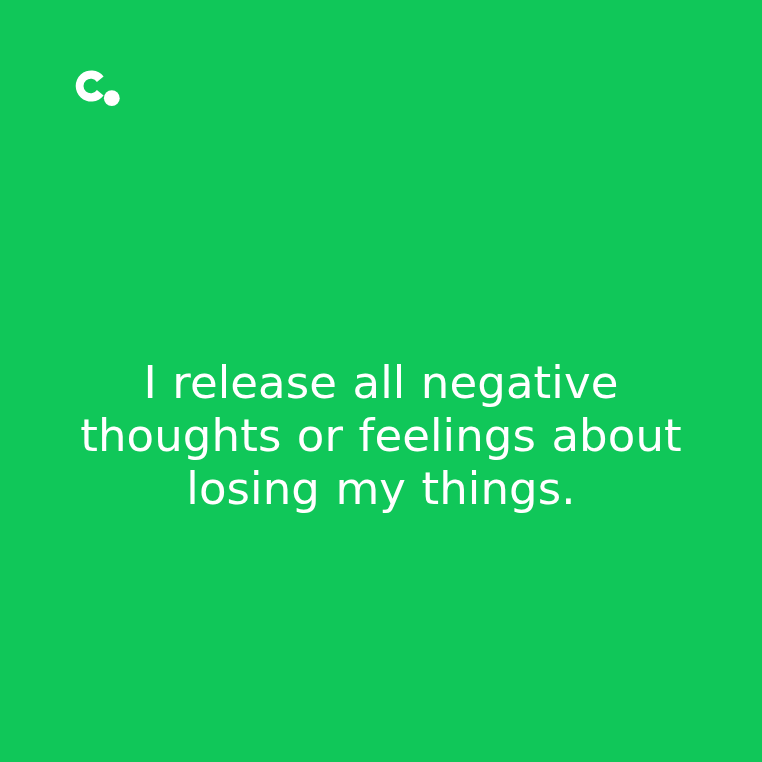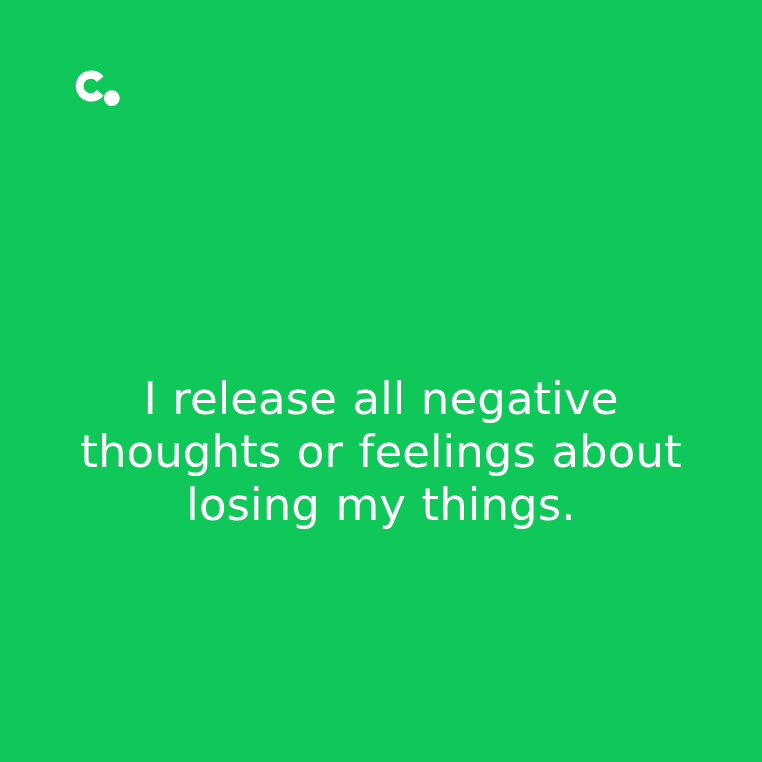--- a/index.html
+++ b/index.html
@@ -51,21 +51,20 @@
     width: 660px;
     text-align: center;
     color: #ffffff;
     font-family: "DejaVu Sans", sans-serif;
     font-size: 45px;
     font-weight: 400;
     line-height: 53px;
     letter-spacing: 0.1px;
     word-spacing: 1px;
     white-space: pre-line;
-    margin-top: 16px;
     -webkit-font-smoothing: antialiased;
   }
 </style>
 </head>
 <body>
 
 <div class="card">
 
   <div class="brand-mark" aria-label="c.">
     <svg viewBox="0 0 58 44" xmlns="http://www.w3.org/2000/svg">

